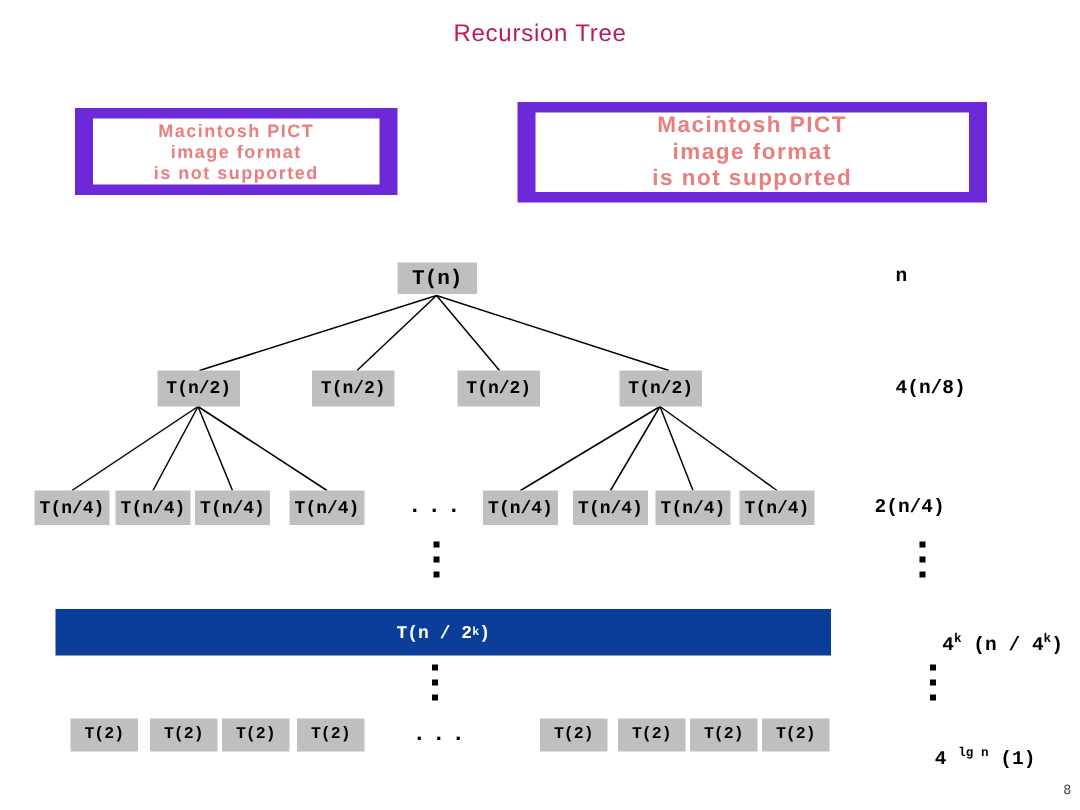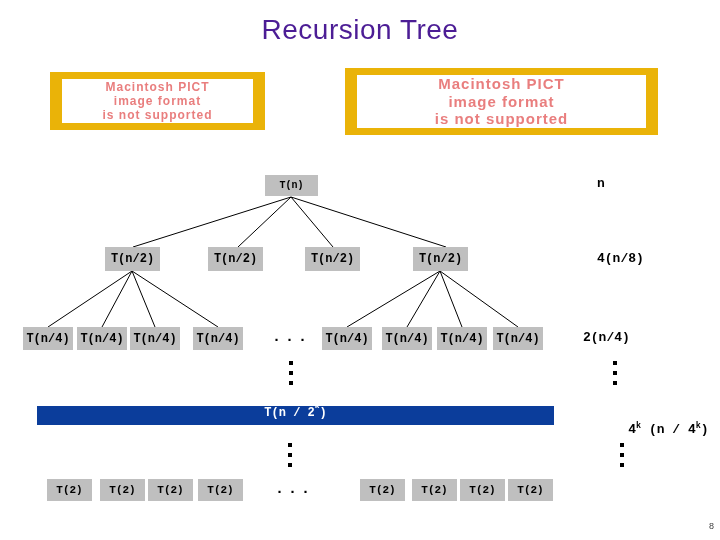--- a/index.html
+++ b/index.html
@@ -1,50 +1,50 @@
 <!DOCTYPE html>
 <html><head>
 <meta charset="utf-8">
 <style>
   html,body{margin:0;padding:0;}
   body{width:720px;height:540px;background:#ffffff;overflow:hidden;position:relative;
        font-family:"Liberation Sans",sans-serif;}
   .slide{position:absolute;left:0;top:0;width:720px;height:540px;background:#ffffff;}
 
   .title{position:absolute;left:0;top:14px;width:720px;text-align:center;
-         font-size:28px;color:#4c1d95;letter-spacing:0.5px;}
+         font-size:16px;color:#be185d;letter-spacing:0.5px;}
 
-  .pict{position:absolute;background:#eab308;display:flex;align-items:center;justify-content:center;}
+  .pict{position:absolute;background:#6d28d9;display:flex;align-items:center;justify-content:center;}
   .pict1{left:50px;top:72px;width:215px;height:58px;}
   .pict2{left:345px;top:68px;width:313px;height:67px;}
   .pict-inner{background:#ffffff;width:calc(100% - 24px);height:calc(100% - 14px);
               display:flex;flex-direction:column;align-items:center;justify-content:center;}
   .pict-inner div{font-family:"Liberation Sans",sans-serif;font-weight:bold;
                   color:#e97e7e;letter-spacing:1px;line-height:1.18;white-space:nowrap;}
   .pict1 .pict-inner div{font-size:12px;}
   .pict2 .pict-inner div{font-size:15px;}
 
   .edges{position:absolute;left:0;top:0;pointer-events:none;}
 
   .node{position:absolute;background:#bfbfbf;color:#000;
         font-family:"Liberation Mono","DejaVu Sans Mono",monospace;font-weight:bold;
         display:flex;align-items:center;justify-content:center;white-space:nowrap;}
-  .lv0{font-size:10px;}
+  .lv0{font-size:14px;}
   .lv1{font-size:12px;}
   .lv2{font-size:12px;}
   .lvL{font-size:11px;}
 
   .hdots{position:absolute;font-family:"Liberation Mono","DejaVu Sans Mono",monospace;
          font-weight:bold;font-size:15px;letter-spacing:4px;color:#000;}
 
   .vdots{position:absolute;display:flex;flex-direction:column;gap:6px;}
   .vdots i{width:4px;height:4px;background:#000;display:block;}
 
-  .kbar{position:absolute;left:37px;top:406px;width:517px;height:19px;background:#0b3d9b;
-        color:#ffffff;display:flex;align-items:flex-start;justify-content:center;
+  .kbar{position:absolute;left:37px;top:406px;width:517px;height:31px;background:#0b3d9b;
+        color:#ffffff;display:flex;align-items:center;justify-content:center;
         font-family:"Liberation Mono","DejaVu Sans Mono",monospace;font-weight:bold;
         font-size:12px;white-space:pre;}
   .kbar sup, .cost sup{font-size:0.65em;vertical-align:super;line-height:0;}
 
   .cost{position:absolute;color:#000;font-family:"Liberation Mono","DejaVu Sans Mono",monospace;
         font-weight:bold;font-size:13px;white-space:pre;}
 
   .pagenum{position:absolute;left:709px;top:521px;font-size:9px;color:#404040;
            font-family:"Liberation Sans",sans-serif;}
 </style>
@@ -142,16 +142,19 @@
   <div class="node lvL" style="left:412px;top:479px;width:45px;height:22px">T(2)</div>
   <div class="node lvL" style="left:460px;top:479px;width:45px;height:22px">T(2)</div>
   <div class="node lvL" style="left:508px;top:479px;width:45px;height:22px">T(2)</div>
 
   <div class="cost" style="left:597px;top:176px">n</div>
   <div class="cost" style="left:597px;top:251px">4(n/8)</div>
   <div class="cost" style="left:583px;top:330px">2(n/4)</div>
   <div class="cost" style="left:597px;top:407px">
     <span>4</span><sup>k</sup><span> (n / 4</span><sup>k</sup><span>)</span>
   </div>
+  <div class="cost" style="left:592px;top:483px">
+    <span>4 </span><sup>lg n</sup><span> (1)</span>
+  </div>
 
   <div class="pagenum">8</div>
 
 </div>
 
 </body></html>

